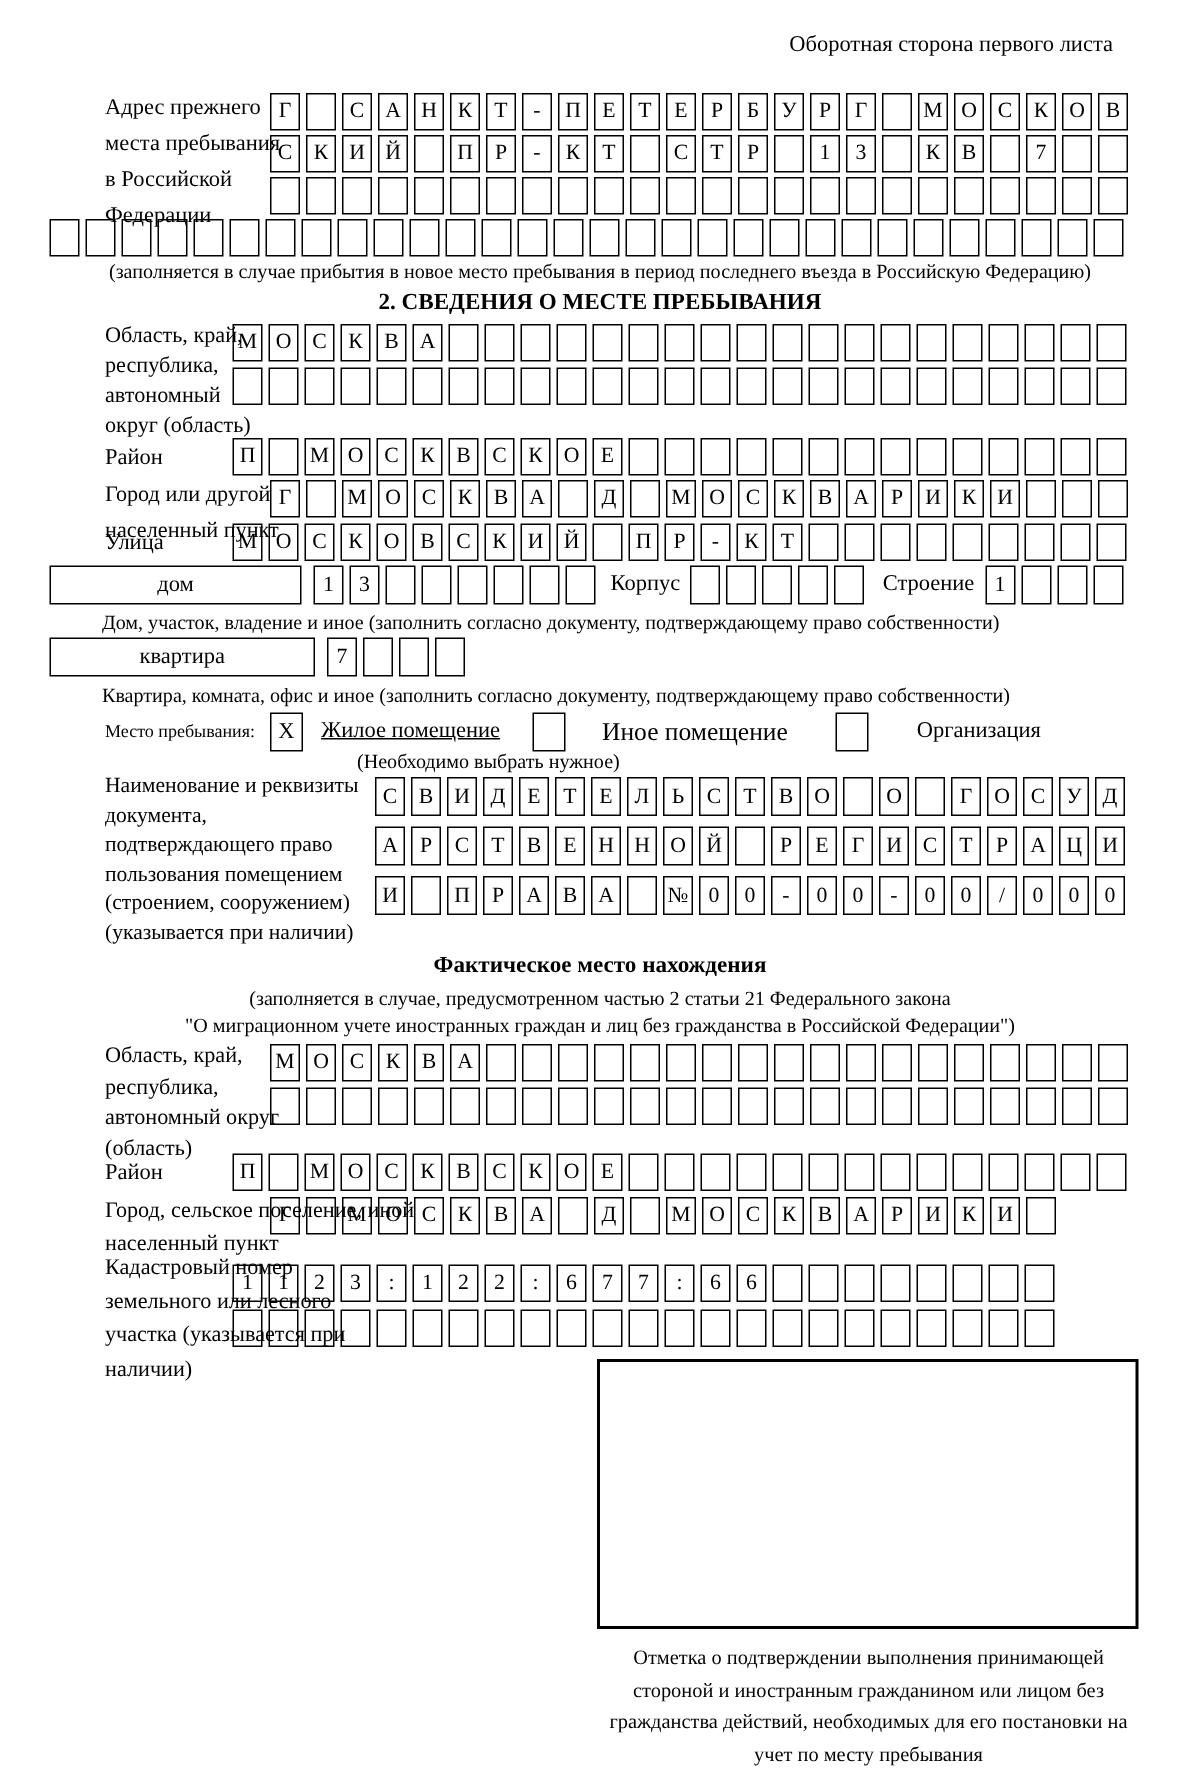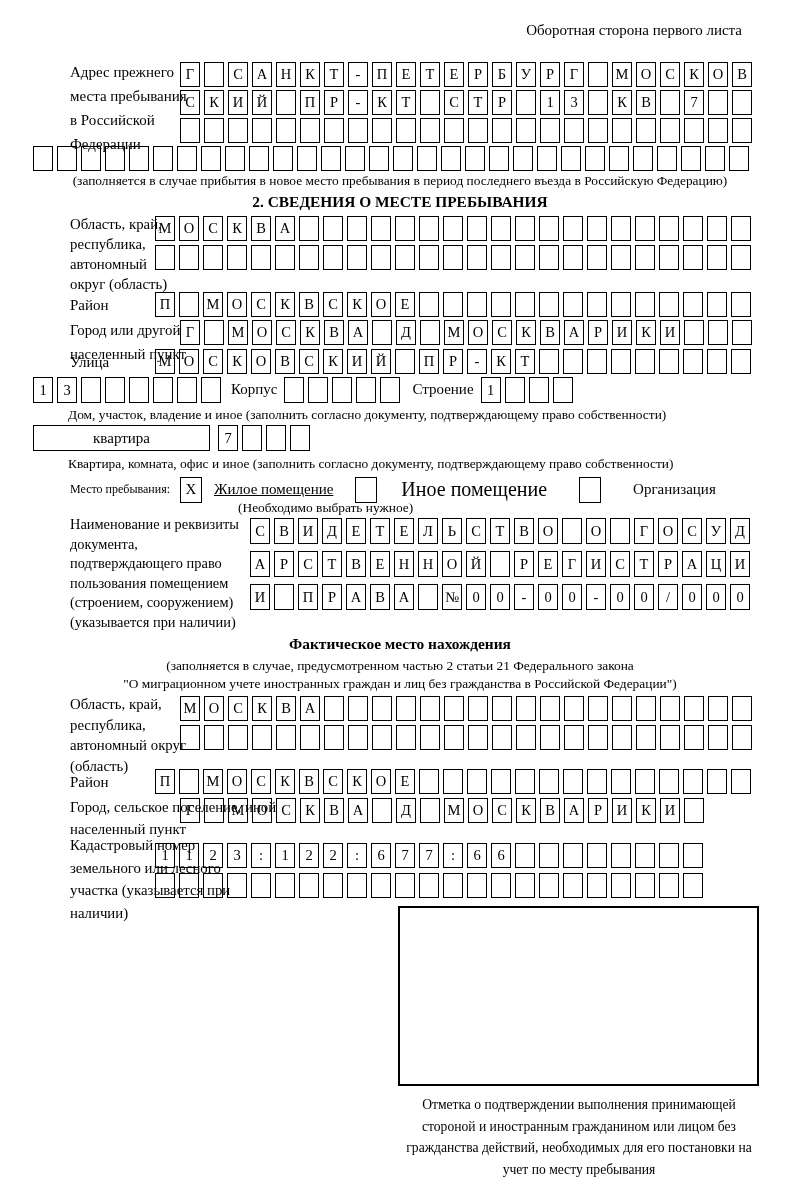--- a/index.html
+++ b/index.html
@@ -276,20 +276,21 @@
     <span class="cell"></span>
     <span class="cell"></span>
     <span class="cell"></span>
     <span class="cell"></span>
     <span class="cell"></span>
     <span class="cell"></span>
     <span class="cell"></span>
   </div>
 
 <div class="abs inline" style="left:33px;top:377px;">
+  <span class="labelbox" style="width:168px;margin-right:8px;">дом</span>
   <span class="cells tall" style="margin-right:10px;">
       <span class="cell">1</span>
       <span class="cell">3</span>
       <span class="cell"></span>
       <span class="cell"></span>
       <span class="cell"></span>
       <span class="cell"></span>
       <span class="cell"></span>
       <span class="cell"></span>
     </span>
@@ -320,21 +321,21 @@
       <span class="cell"></span>
     </span>
 </div>
 <div class="abs cap" style="left:68px;top:456px;">Квартира, комната, офис и иное (заполнить согласно документу, подтверждающему право собственности)</div>
 
 <div class="abs inline" style="left:70px;top:475px;">
   <span class="lbl" style="font-size:12px;margin-right:10px;">Место пребывания:</span>
   <span class="checkbox" style="margin-right:12px;">X</span>
   <span class="lbl" style="font-size:15px;margin-right:22px;text-decoration:underline;">Жилое помещение</span>
   <span class="checkbox" style="margin-right:24px;"></span>
-  <span class="lbl" style="font-size:20px;margin-right:32px;">Иное помещение</span>
+  <span class="lbl" style="font-size:17px;margin-right:32px;">Иное помещение</span>
   <span class="checkbox" style="margin-right:32px;"></span>
   <span class="lbl" style="font-size:15px;text-align:center;">Организация</span>
 </div>
 <div class="abs cap" style="left:238px;top:500px;">(Необходимо выбрать нужное)</div>
 
 <div class="abs lbl" style="left:70px;top:515px;width:178px;line-height:19.6px;font-size:14.4px;">Наименование и реквизиты документа, подтверждающего право пользования помещением (строением, сооружением) (указывается при наличии)</div>
 <div class="abs cells tall" style="left:250px;top:518px;">
     <span class="cell">С</span>
     <span class="cell">В</span>
     <span class="cell">И</span>

